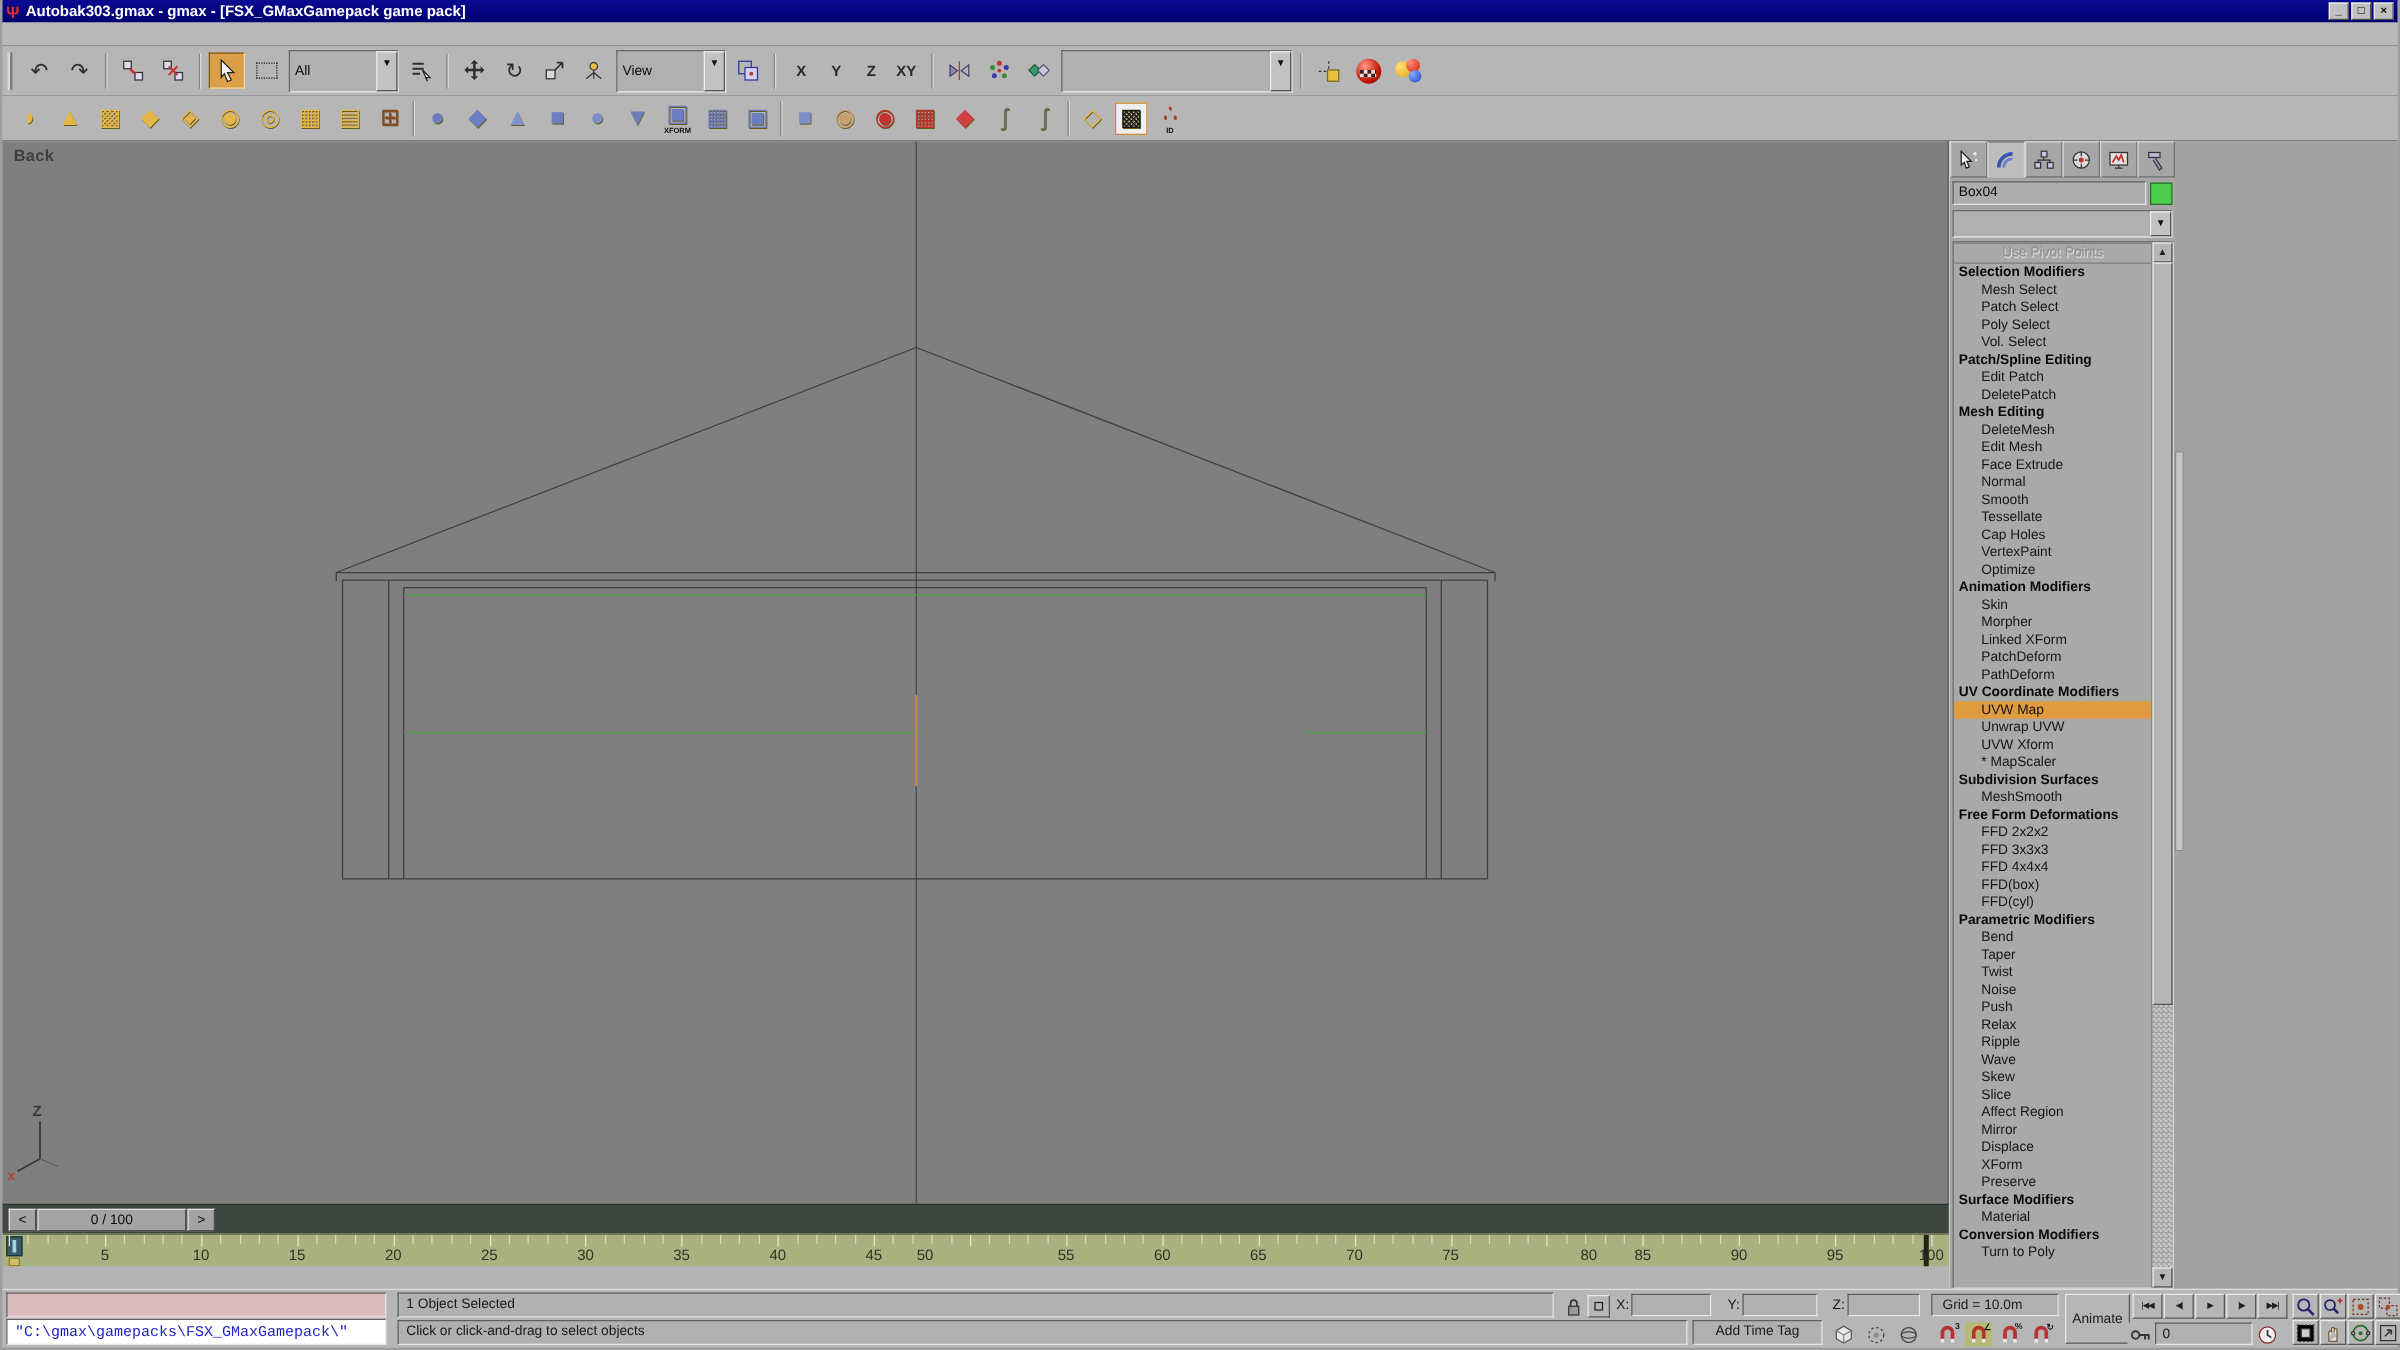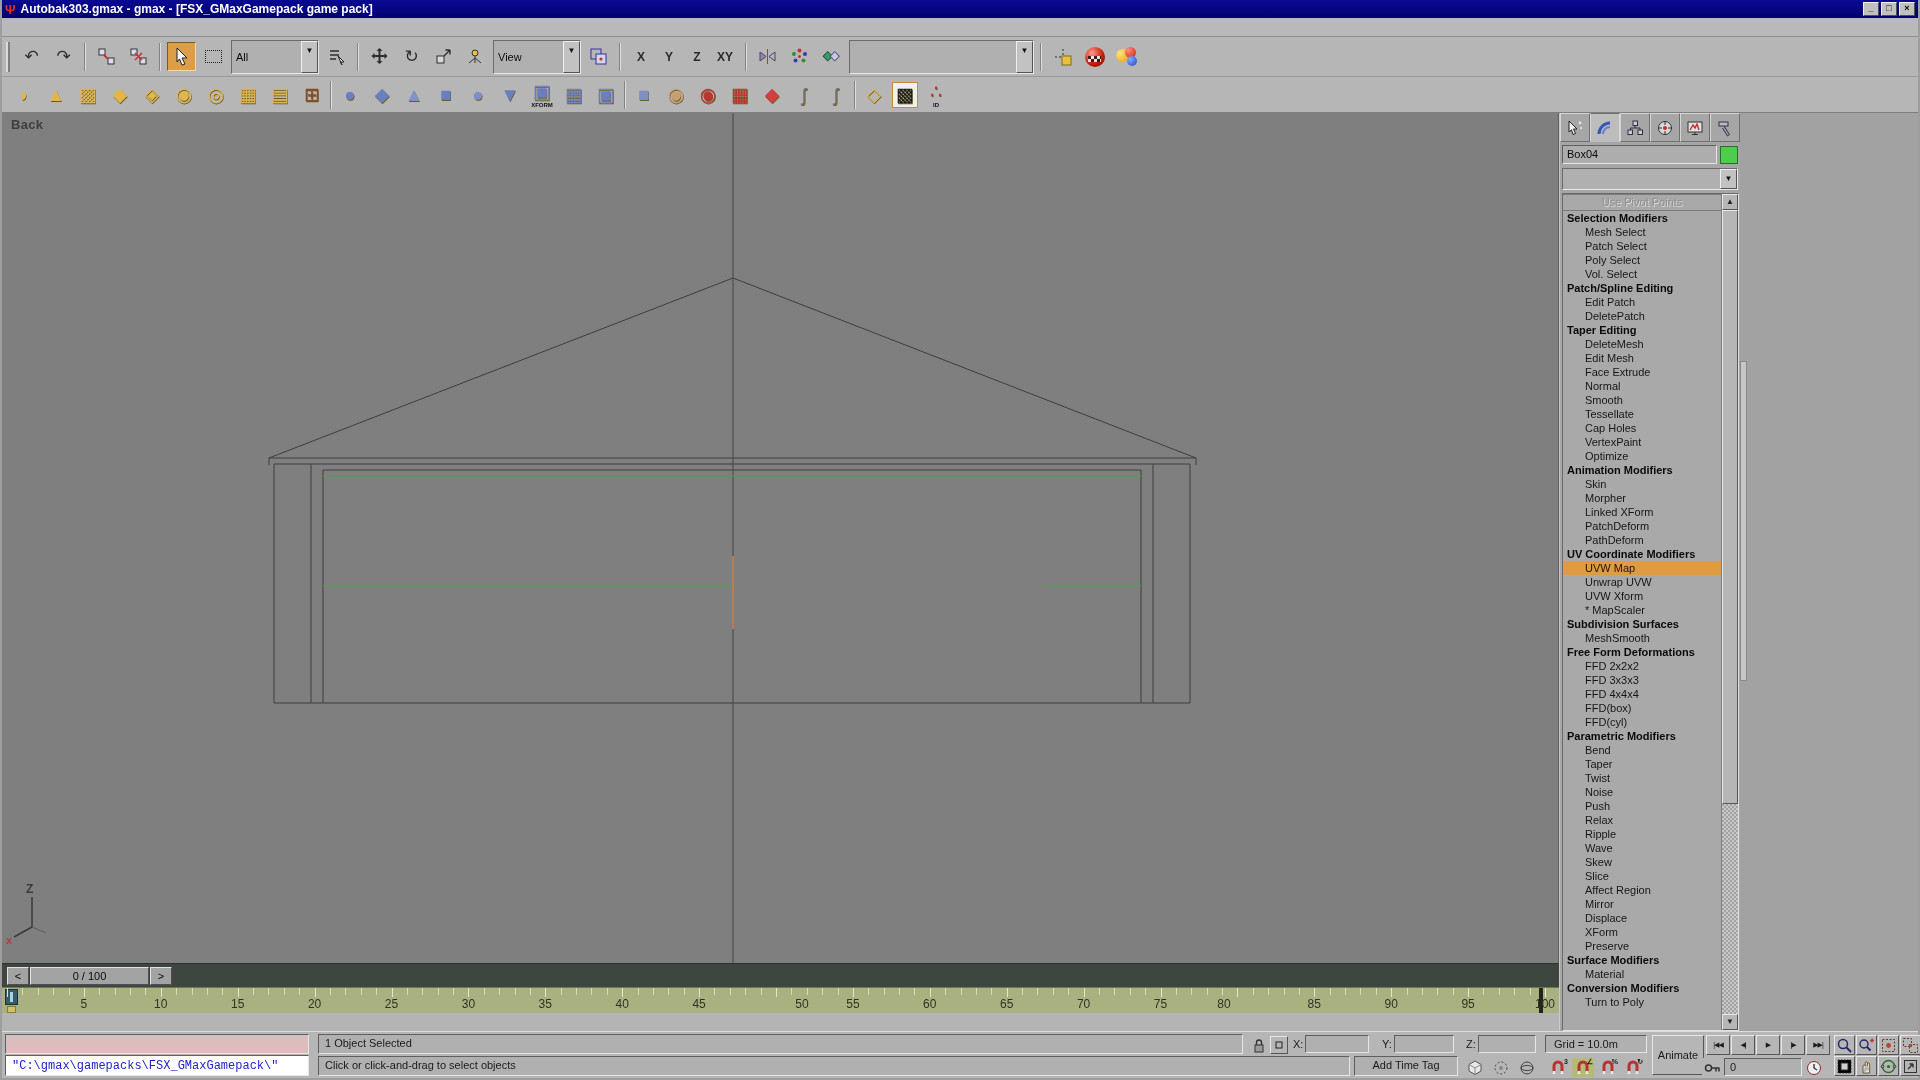--- a/index.html
+++ b/index.html
@@ -531,21 +531,21 @@
           <div class="rtick" style="left: 650.96px;"></div>
           <div class="rtick" style="left: 666.34px;"></div>
           <div class="rtick" style="left: 681.72px;"></div>
           <div class="rtick major" style="left: 697.1px;"></div>
           <span class="rlabel" style="left: 697.1px;">45</span>
           <div class="rtick" style="left: 712.48px;"></div>
           <div class="rtick" style="left: 727.86px;"></div>
           <div class="rtick" style="left: 743.24px;"></div>
           <div class="rtick" style="left: 758.62px;"></div>
           <div class="rtick major" style="left: 774px;"></div>
-          <span class="rlabel" style="left: 800px;">50</span>
+          <span class="rlabel" style="left: 738px;">50</span>
           <div class="rtick" style="left: 789.38px;"></div>
           <div class="rtick" style="left: 804.76px;"></div>
           <div class="rtick" style="left: 820.14px;"></div>
           <div class="rtick" style="left: 835.52px;"></div>
           <div class="rtick major" style="left: 850.9px;"></div>
           <span class="rlabel" style="left: 850.9px;">55</span>
           <div class="rtick" style="left: 866.28px;"></div>
           <div class="rtick" style="left: 881.66px;"></div>
           <div class="rtick" style="left: 897.04px;"></div>
           <div class="rtick" style="left: 912.42px;"></div>
@@ -567,21 +567,21 @@
           <div class="rtick" style="left: 1112.36px;"></div>
           <div class="rtick" style="left: 1127.74px;"></div>
           <div class="rtick" style="left: 1143.12px;"></div>
           <div class="rtick major" style="left: 1158.5px;"></div>
           <span class="rlabel" style="left: 1158.5px;">75</span>
           <div class="rtick" style="left: 1173.88px;"></div>
           <div class="rtick" style="left: 1189.26px;"></div>
           <div class="rtick" style="left: 1204.64px;"></div>
           <div class="rtick" style="left: 1220.02px;"></div>
           <div class="rtick major" style="left: 1235.4px;"></div>
-          <span class="rlabel" style="left: 1222px;">80</span>
+          <span class="rlabel" style="left: 1269px;">80</span>
           <div class="rtick" style="left: 1250.78px;"></div>
           <div class="rtick" style="left: 1266.16px;"></div>
           <div class="rtick" style="left: 1281.54px;"></div>
           <div class="rtick" style="left: 1296.92px;"></div>
           <div class="rtick major" style="left: 1312.3px;"></div>
           <span class="rlabel" style="left: 1312.3px;">85</span>
           <div class="rtick" style="left: 1327.68px;"></div>
           <div class="rtick" style="left: 1343.06px;"></div>
           <div class="rtick" style="left: 1358.44px;"></div>
           <div class="rtick" style="left: 1373.82px;"></div>
@@ -664,21 +664,21 @@
             <div class="modlist">
 
             <div class="mrow header"><span>Selection Modifiers</span></div>
                 <div class="mrow item"><span>Mesh Select</span></div>
                 <div class="mrow item"><span>Patch Select</span></div>
                 <div class="mrow item"><span>Poly Select</span></div>
                 <div class="mrow item"><span>Vol. Select</span></div>
                 <div class="mrow header"><span>Patch/Spline Editing</span></div>
                 <div class="mrow item"><span>Edit Patch</span></div>
                 <div class="mrow item"><span>DeletePatch</span></div>
-                <div class="mrow header"><span>Taper Editing</span></div>
+                <div class="mrow header"><span>Mesh Editing</span></div>
                 <div class="mrow item"><span>DeleteMesh</span></div>
                 <div class="mrow item"><span>Edit Mesh</span></div>
                 <div class="mrow item"><span>Face Extrude</span></div>
                 <div class="mrow item"><span>Normal</span></div>
                 <div class="mrow item"><span>Smooth</span></div>
                 <div class="mrow item"><span>Tessellate</span></div>
                 <div class="mrow item"><span>Cap Holes</span></div>
                 <div class="mrow item"><span>VertexPaint</span></div>
                 <div class="mrow item"><span>Optimize</span></div>
                 <div class="mrow header"><span>Animation Modifiers</span></div>

